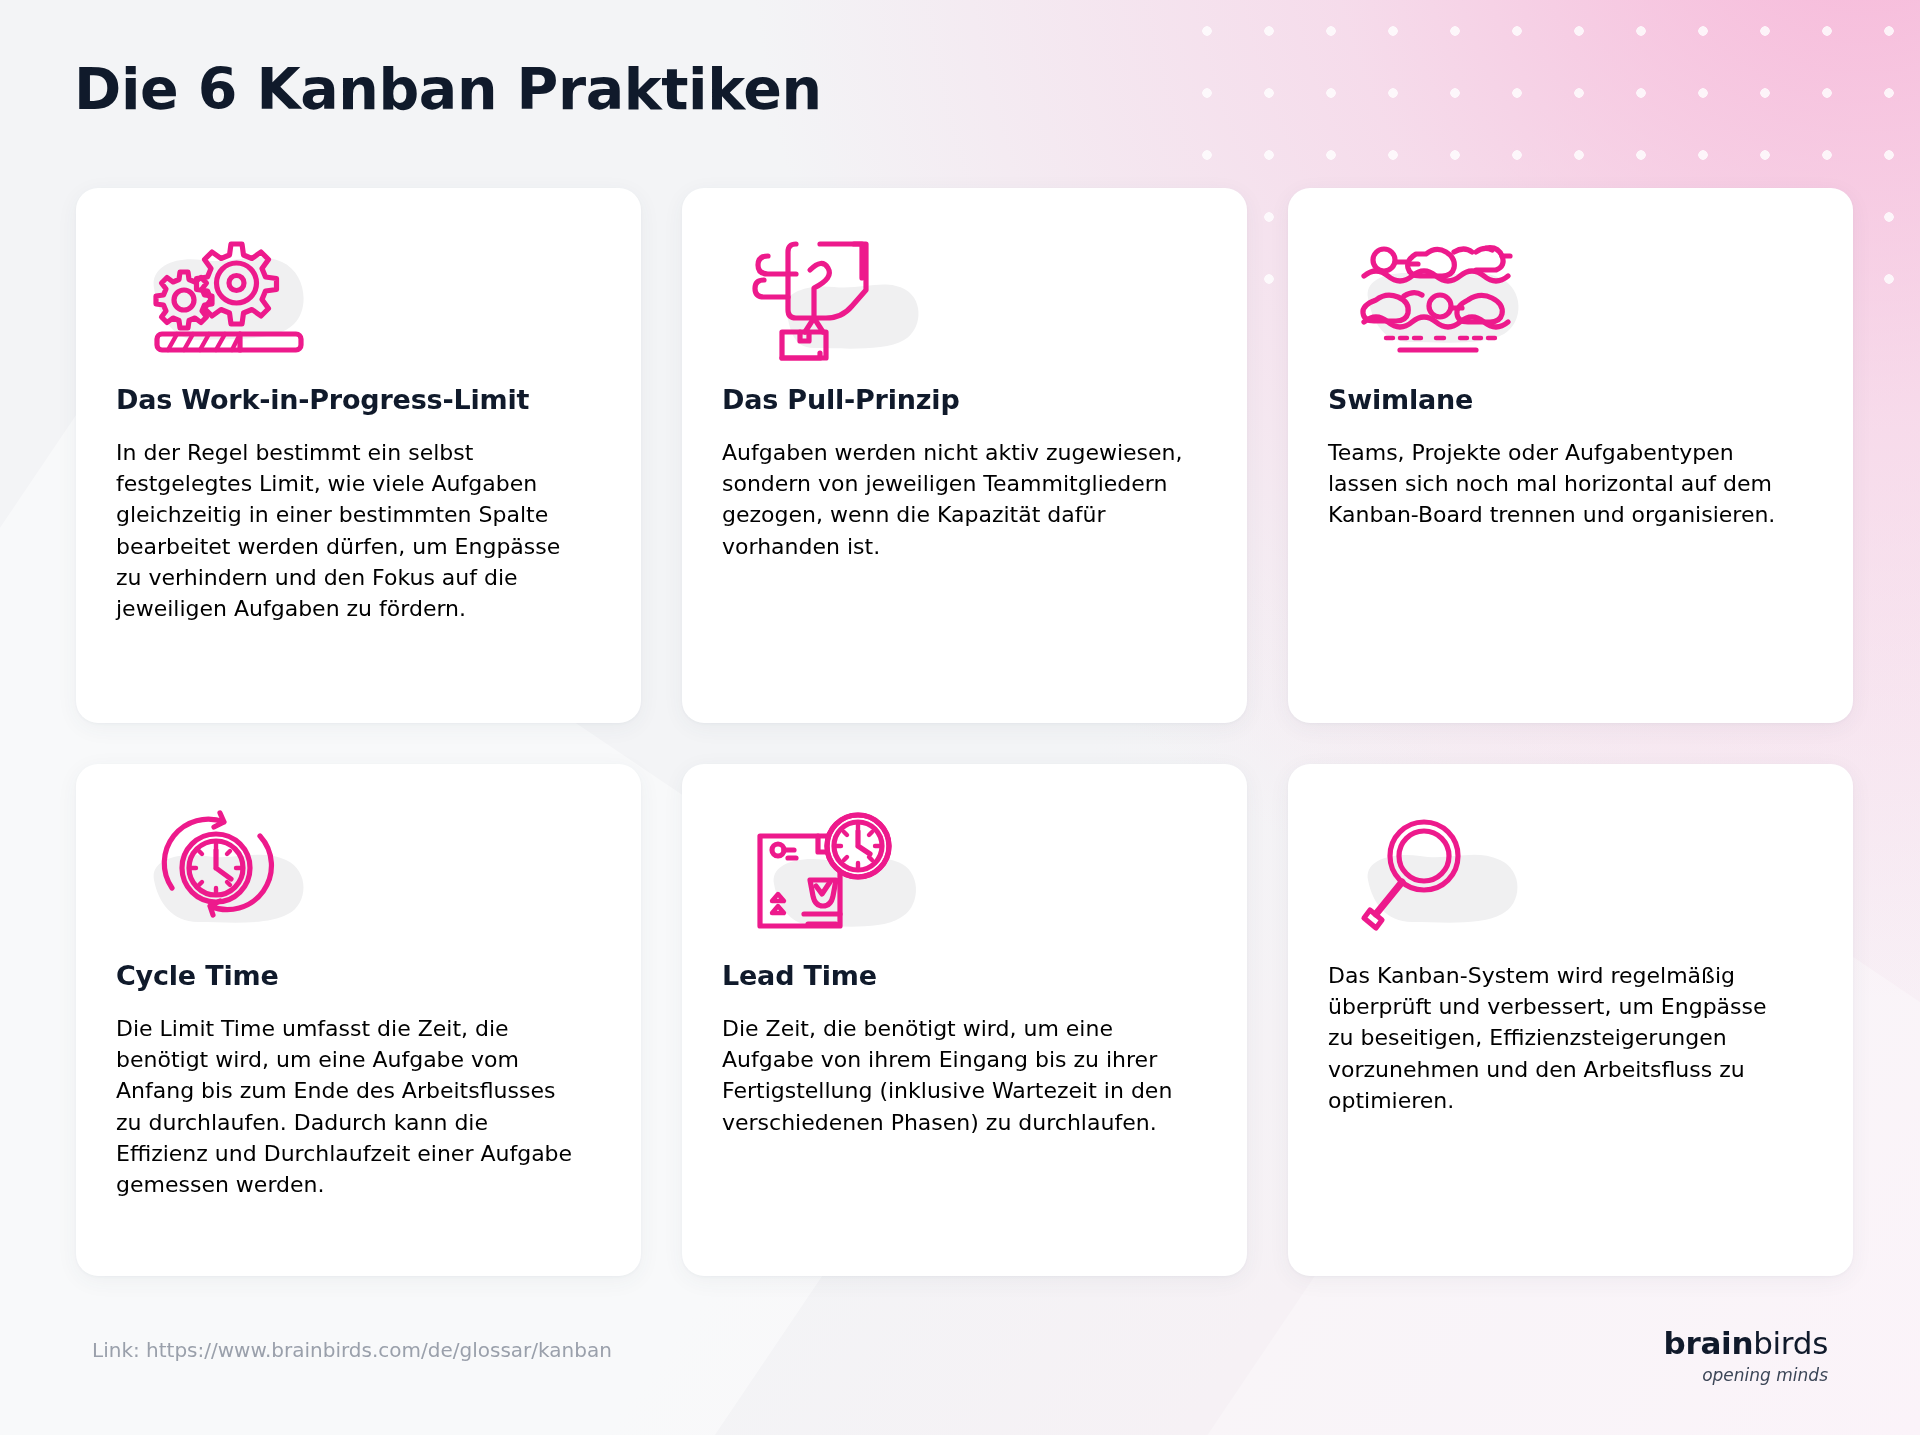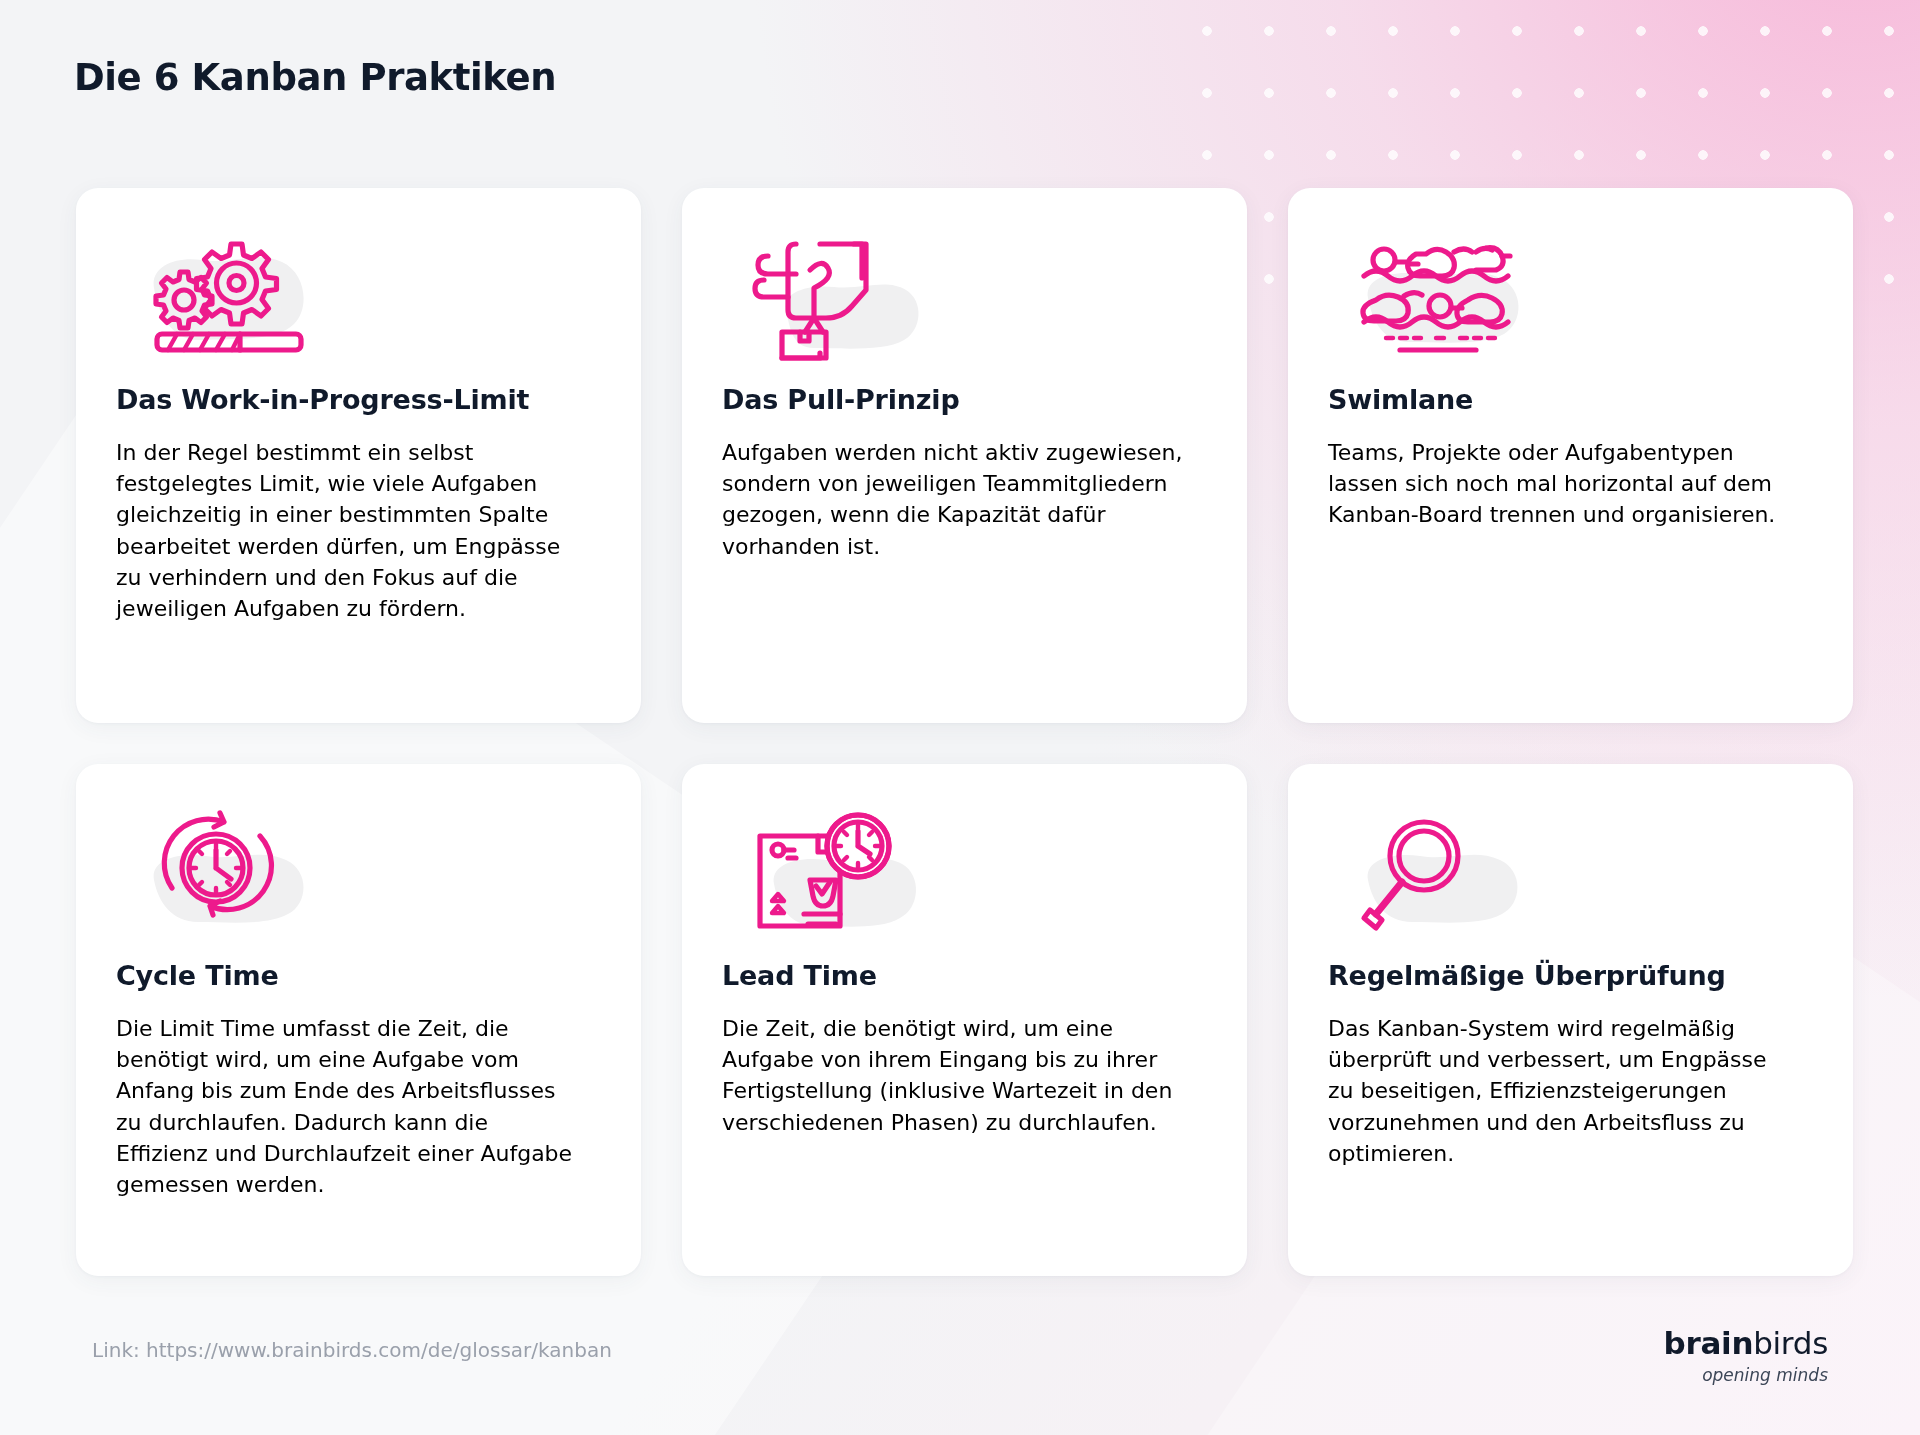--- a/index.html
+++ b/index.html
@@ -54,21 +54,21 @@
     height: 980px;
     background: rgba(255,255,255,0.30);
     transform: rotate(34deg);
   }
 
   
   .page-title {
     position: absolute;
     left: 74px;
     top: 56px;
-    font-size: 37px;
+    font-size: 57px;
     font-weight: bold;
     letter-spacing: -0.4px;
     color: #101a2b;
     font-family: "DejaVu Sans", sans-serif;
   }
 
   
   .grid {
     position: absolute;
     left: 76px;
@@ -298,21 +298,20 @@
         <svg width="200" height="140" viewBox="0 0 200 140">
           <path class="blob" d="M28 82 C24 62 52 54 80 58 C110 63 134 50 160 62 C184 73 182 106 162 116 C140 128 100 124 72 124 C46 124 32 104 28 82 Z"></path>
           <g class="ln">
             <circle cx="84" cy="58" r="34"></circle>
             <circle cx="84" cy="58" r="25"></circle>
             <path d="M62 84 L36 116" stroke-width="7"></path>
             <path d="M30 112 l12 10 -6 8 -12 -10 z"></path>
           </g>
         </svg>
       </div>
-      <div class="card-title">Regelmäßige Überprüfung</div>
       <div class="card-body">Das Kanban-System wird regelmäßig überprüft und verbessert, um Engpässe zu beseitigen, Effizienzsteigerungen vorzunehmen und den Arbeitsfluss zu optimieren.</div>
     </div>
 
   </div>
 
   <div class="footer-link">Link: https://www.brainbirds.com/de/glossar/kanban</div>
 
   <div class="logo">
     <div class="logo-main">
       <b>brain</b><span class="light">birds</span>

